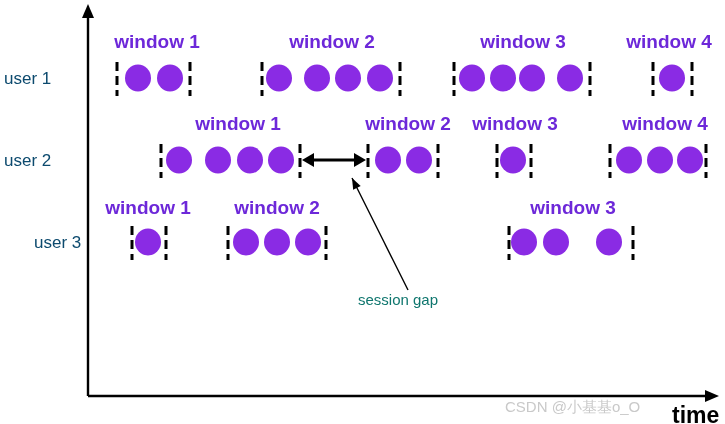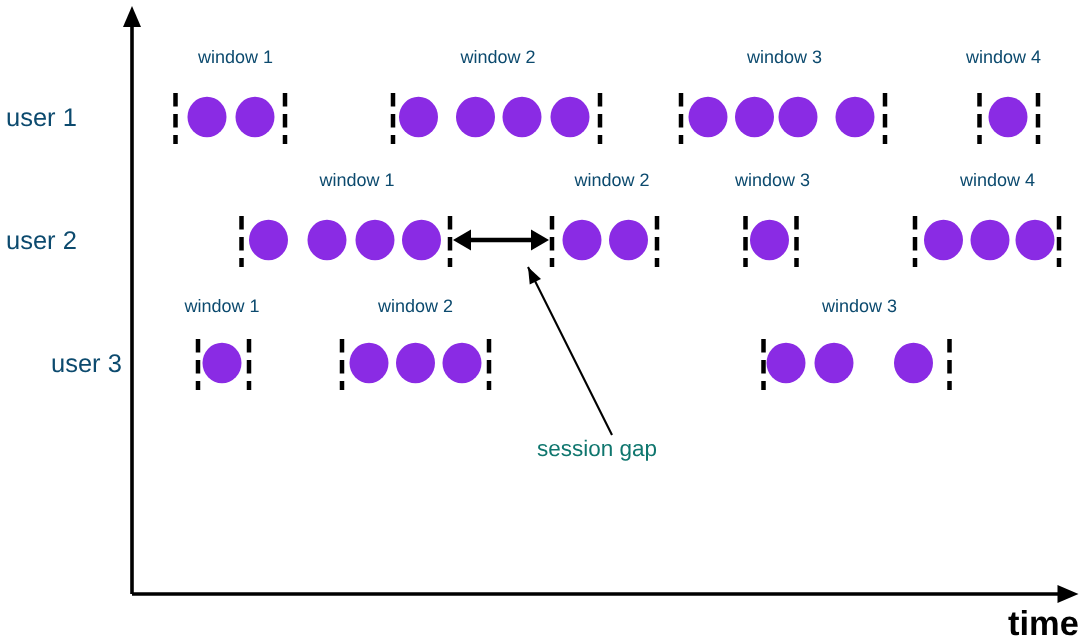--- a/index.html
+++ b/index.html
@@ -2,21 +2,21 @@
 <html><head>
 <meta charset="utf-8">
 <style>
   html,body{margin:0;padding:0;background:#ffffff;}
   body{width:725px;height:424px;position:relative;overflow:hidden;
        font-family:"Liberation Sans","DejaVu Sans",sans-serif;color:#000;}
   #stage{position:absolute;left:0;top:0;width:725px;height:424px;}
   #svg-layer{position:absolute;left:0;top:0;width:725px;height:424px;}
   .txt{position:absolute;white-space:nowrap;line-height:1;}
   .user-label{font-size:17px;color:#0c4a6e;}
-  .win-label{font-size:12px;color:#0c4a6e;}
+  .win-label{font-size:19px;color:#6d28d9;font-weight:bold;}
   .gap-label{font-size:15px;color:#0f766e;}
   .axis-label{font-size:23px;color:#000;font-weight:bold;}
   .watermark{position:absolute;font-size:15px;color:#c9c9c9;white-space:nowrap;}
 </style>
 </head>
 <body>
 
 <div id="stage">
   <svg id="svg-layer" viewBox="0 0 725 424" xmlns="http://www.w3.org/2000/svg">
       <line x1="88" y1="396" x2="88" y2="14" stroke="#000" stroke-width="2.4"></line>
@@ -90,13 +90,14 @@
       <div class="txt win-label" style="top: 114px; left: 238px; transform: translateX(-50%);">window 1</div>
       <div class="txt win-label" style="top: 114px; left: 408px; transform: translateX(-50%);">window 2</div>
       <div class="txt win-label" style="top: 114px; left: 515px; transform: translateX(-50%);">window 3</div>
       <div class="txt win-label" style="top: 114px; left: 665px; transform: translateX(-50%);">window 4</div>
       <div class="txt user-label" style="top: 234px; left: 2px; padding-left: 32px;">user 3</div>
       <div class="txt win-label" style="top: 198px; left: 148px; transform: translateX(-50%);">window 1</div>
       <div class="txt win-label" style="top: 198px; left: 277px; transform: translateX(-50%);">window 2</div>
       <div class="txt win-label" style="top: 198px; left: 573px; transform: translateX(-50%);">window 3</div>
       <div class="txt gap-label" style="top: 292px; left: 358px;">session gap</div>
     </div>
+  <div class="watermark" style="left:505px;top:398px;">CSDN @小基基o_O</div>
 </div>
 
 </body></html>

